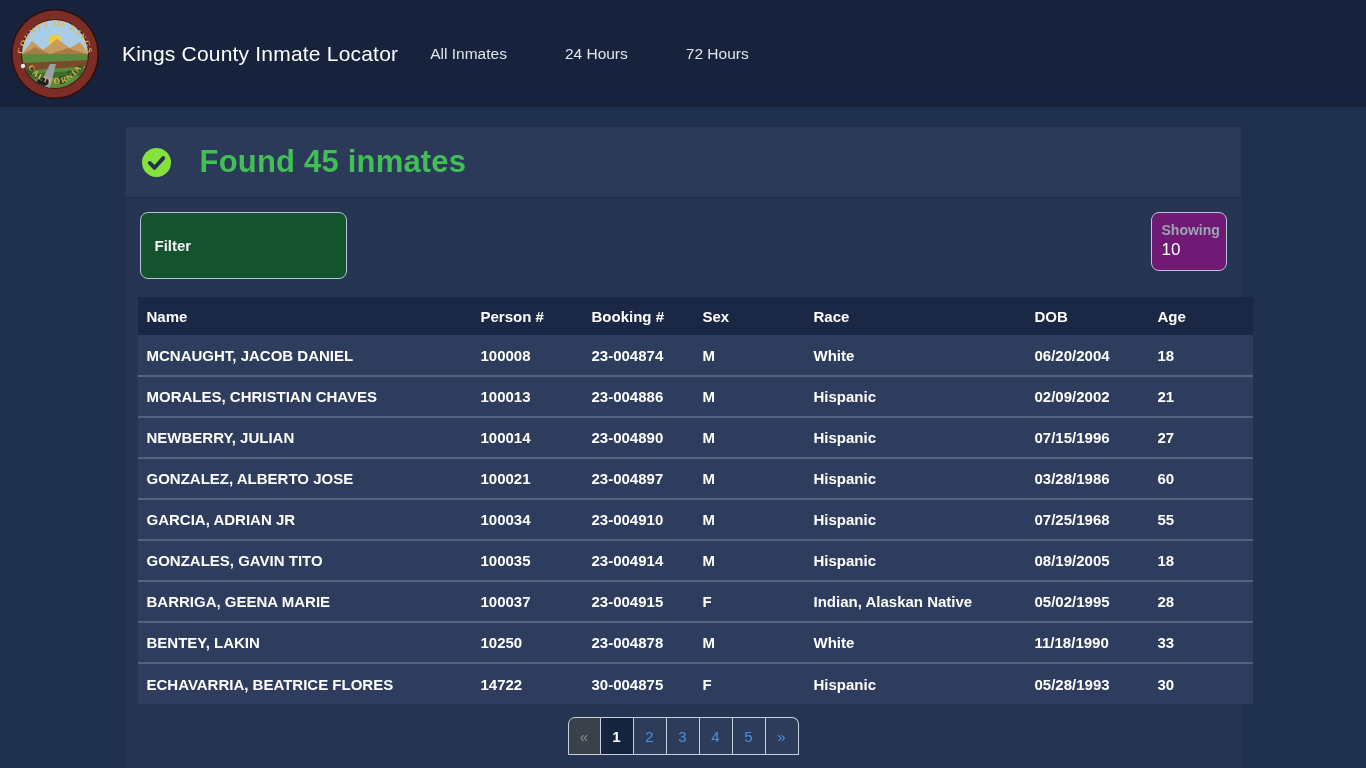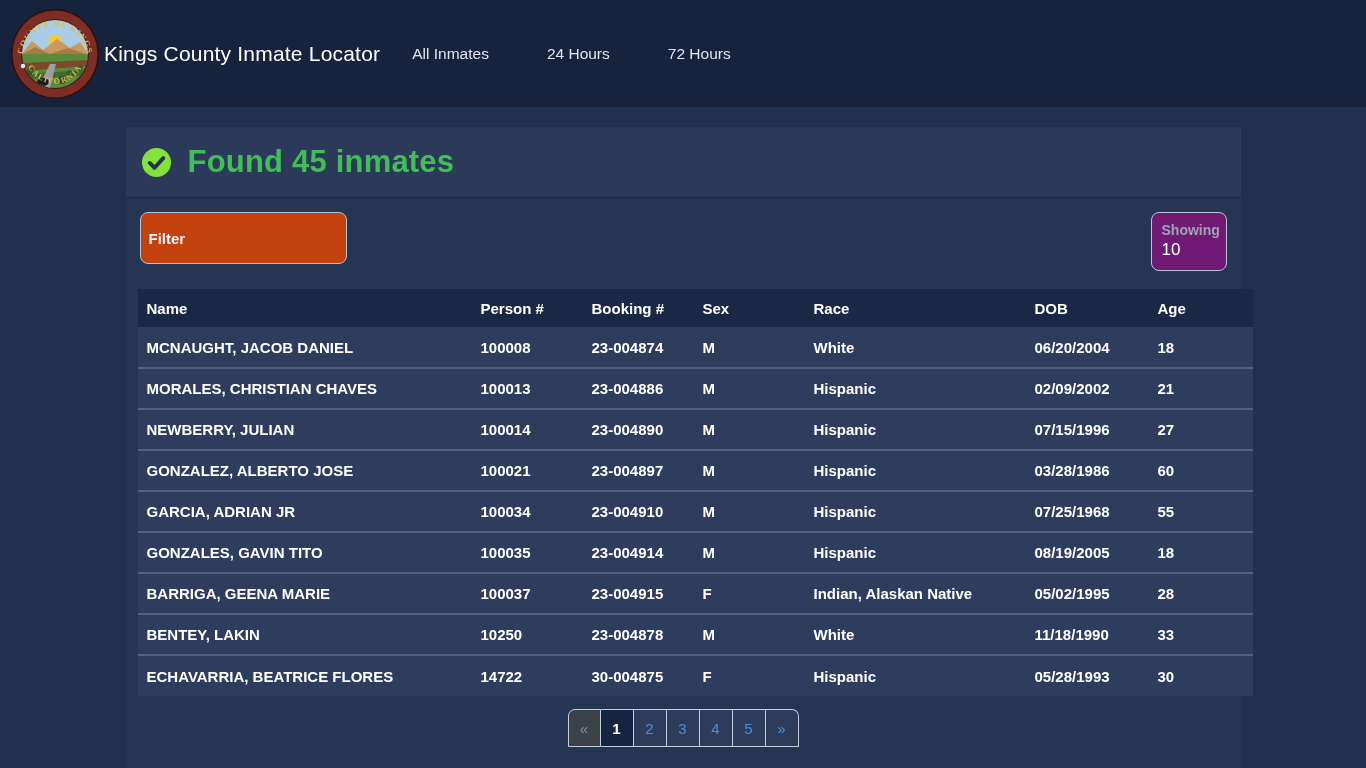--- a/index.html
+++ b/index.html
@@ -14,21 +14,21 @@
   
   .navbar {
     height: 107px;
     background: #17233d;
     display: flex;
     align-items: center;
     padding: 0 24px 0 10px;
   }
   .navbar .seal { width: 90px; height: 92px; flex: 0 0 auto; }
   .brand {
-    margin-left: 4px;
+    margin-left: 22px;
     font-size: 21px;
     color: #ffffff;
     letter-spacing: 0.2px;
     white-space: nowrap;
   }
   .nav-links { display: flex; align-items: center; margin-left: 16px; gap: 26px; }
   .nav-links a {
     color: #e2e6ec;
     text-decoration: none;
     font-size: 15.5px;
@@ -42,47 +42,47 @@
     width: 1115px;
     margin: 20px auto 0;
     background: #263551;
     min-height: 660px;
   }
   .card-header {
     background: #2a3a58;
     padding: 17px 15px;
     display: flex;
     align-items: center;
-    gap: 16px;
+    gap: 28px;
     border-bottom: 1px solid rgba(0,0,0,0.28);
   }
   .card-header .check-icon { width: 31px; height: 31px; flex: 0 0 auto; }
   .found-heading {
     color: #42be56;
     font-size: 31px;
     font-weight: 700;
     letter-spacing: 0.2px;
   }
 
   
   .controls-row {
     display: flex;
     justify-content: space-between;
     align-items: flex-start;
     padding: 14px 14px 18px 14px;
   }
   .filter-box {
     width: 207px;
-    height: 52px;
+    height: 67px;
     border: 1px solid #b6c4d8;
     border-radius: 8px;
-    background: #c2410c;
+    background: #14532d;
     display: flex;
     align-items: center;
-    padding-left: 8px;
+    padding-left: 14px;
     cursor: text;
   }
   .filter-box .filter-label { font-size: 15px; font-weight: 700; color: #f2f4f7; }
   .showing-box {
     width: 76px;
     height: 59px;
     border: 1px solid #b6c4d8;
     border-radius: 8px;
     background: #701a75;
     padding: 8px 0 0 10px;

